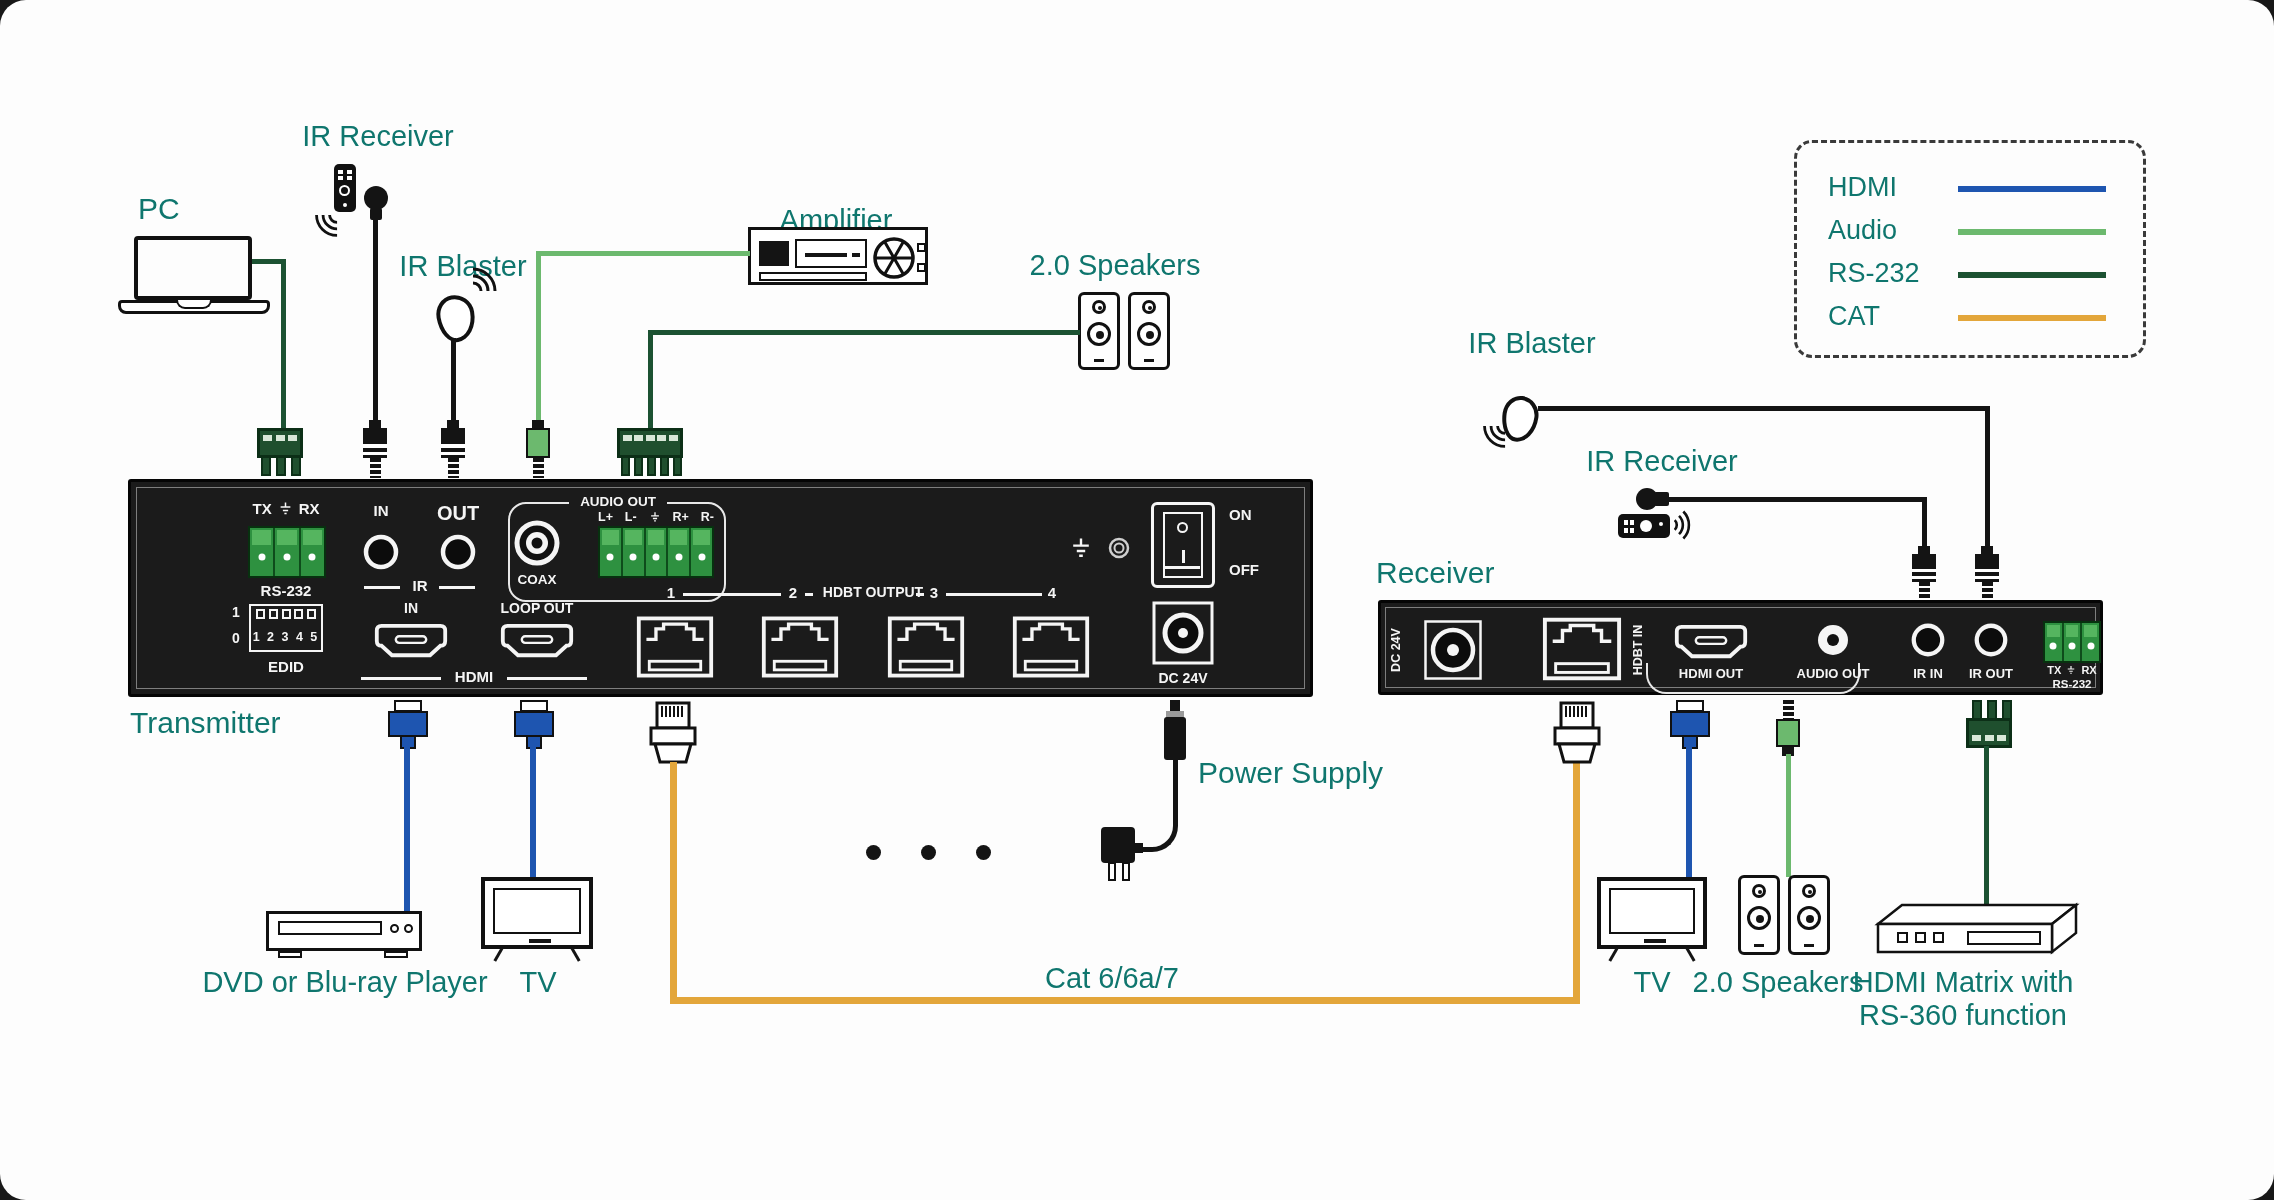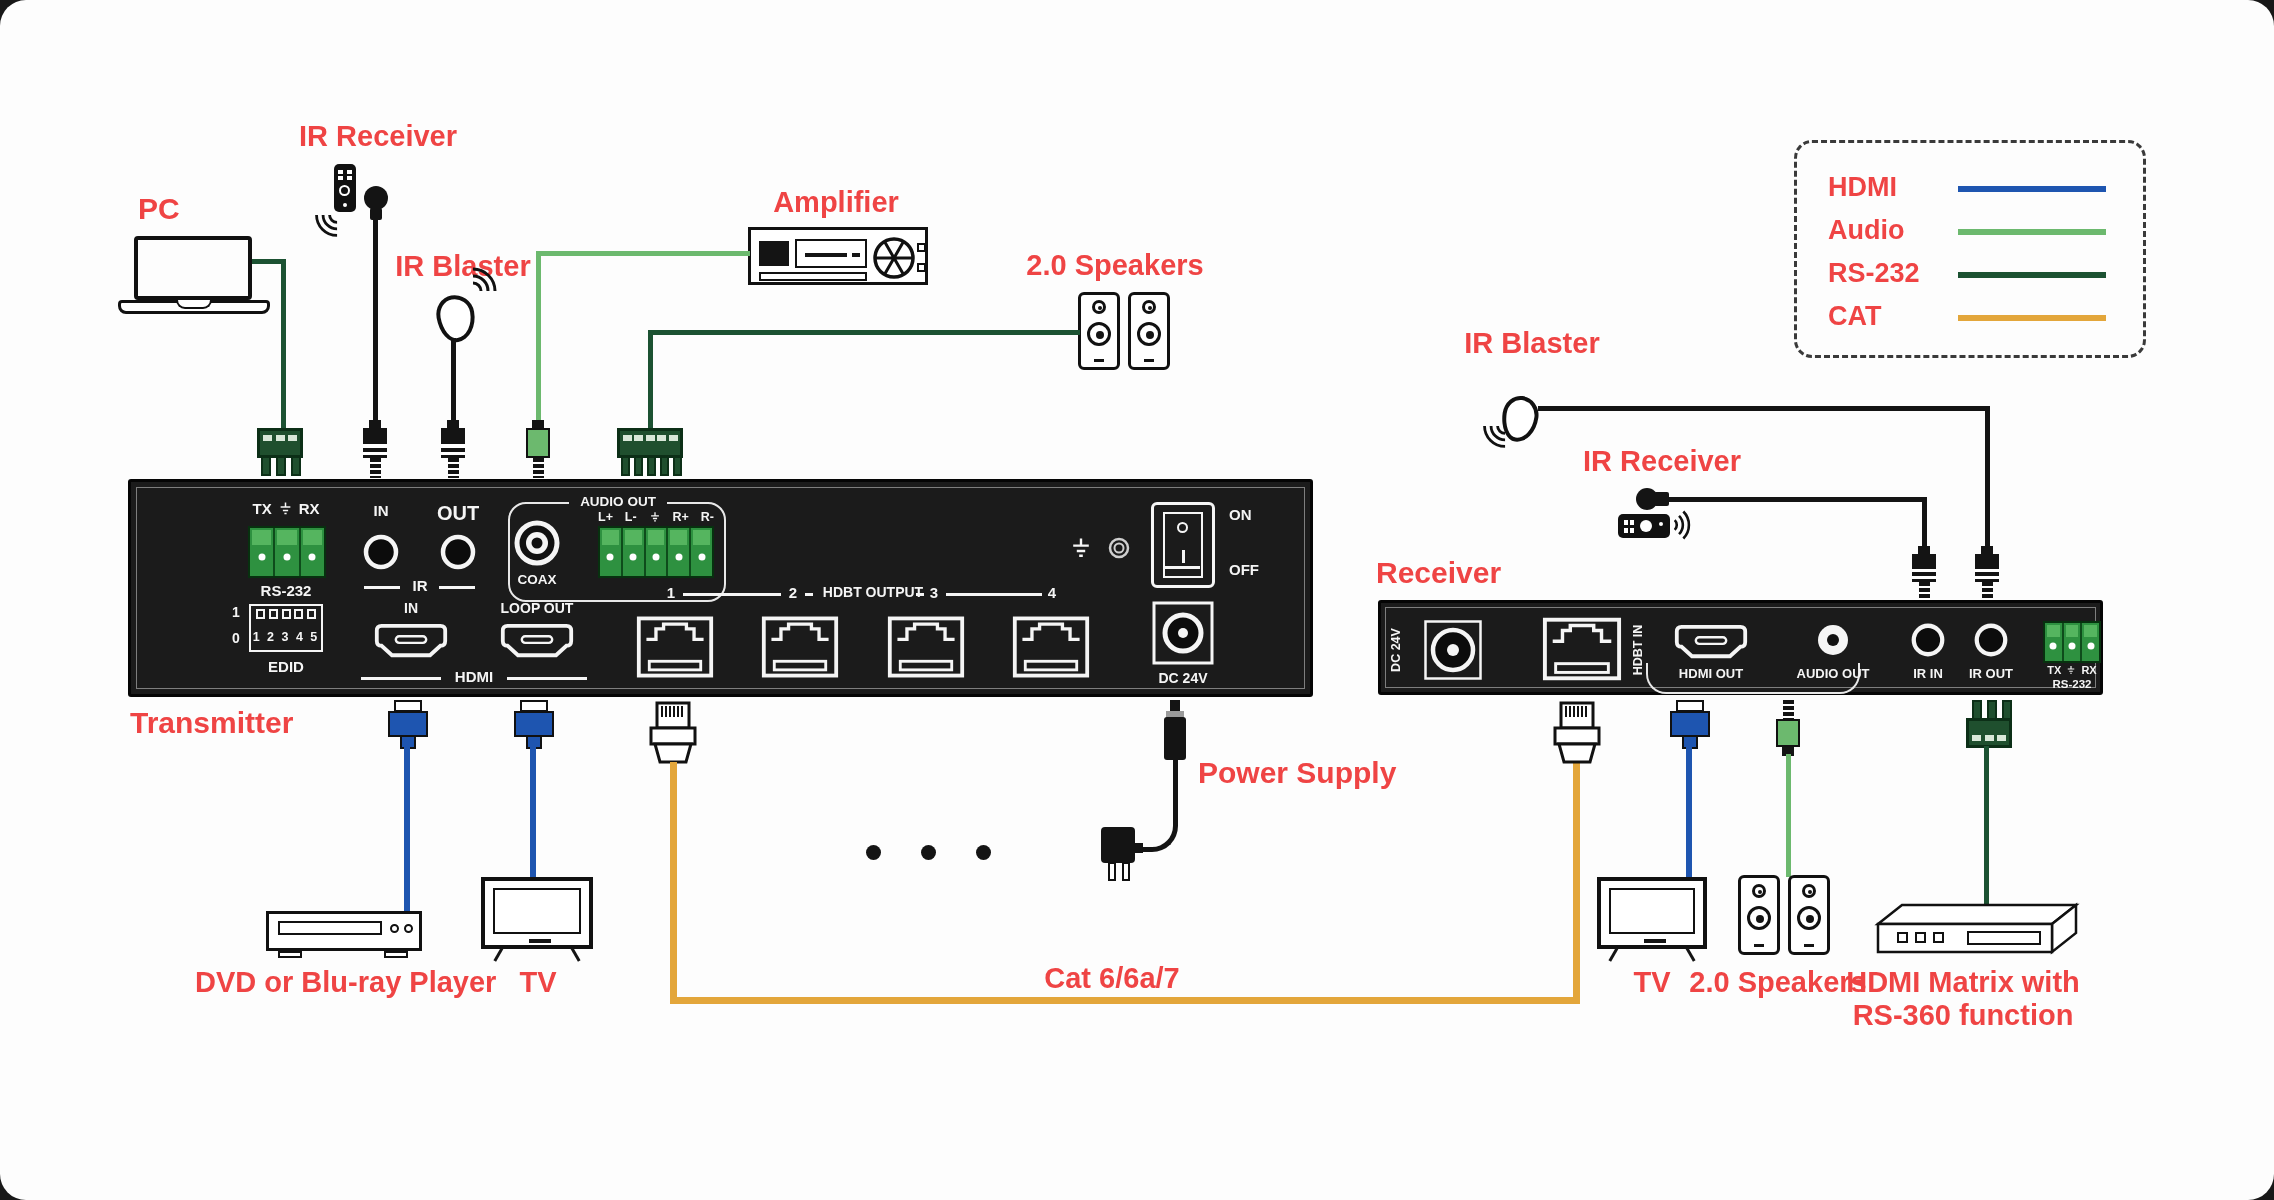--- a/index.html
+++ b/index.html
@@ -1,19 +1,19 @@
 <!DOCTYPE html>
 <html><head>
 <meta charset="utf-8">
 <style>
   html,body{margin:0;padding:0;background:#181818}
   #stage{position:relative;width:2274px;height:1200px;background:#fdfdfd;border-radius:26px;overflow:hidden;
          font-family:"Liberation Sans","DejaVu Sans",sans-serif}
   .abs{position:absolute;box-sizing:border-box}
-  .lbl{position:absolute;font-weight:700;color:#ef4444;white-space:nowrap;font-size:29px;text-align:center}
+  .lbl{position:absolute;font-weight:400;color:#0f766e;white-space:nowrap;font-size:29px;text-align:center}
   .hdr{font-size:30px;text-align:left}
   .line{position:absolute}
   .panel{position:absolute;background:#1b1b1b;border:3px solid #050505;border-radius:3px;box-sizing:border-box}
   .pframe{position:absolute;border:1.5px solid #7e7e7e;pointer-events:none}
   .ptxt{position:absolute;color:#f5f5f5;font-weight:700;text-align:center;white-space:nowrap}
   .wline{position:absolute;background:#f5f5f5}
   .phx{position:absolute;display:flex;background:#2e9140;border:2px solid #07310f;box-sizing:border-box}
   .phx .c{flex:1;position:relative;border-left:2px solid #0e4c1b}
   .phx .c:first-child{border-left:none}
   .phx .c::before{content:"";position:absolute;left:2px;right:2px;top:2px;height:32%;background:#55b55f}
@@ -84,21 +84,21 @@
   <svg class="wv" viewBox="0 0 30 30" width="30" height="30" style="left:472px;top:262px">
     <path d="M9 29 A8 8 0 0 0 1 21 M16 29 A15 15 0 0 0 1 14 M23 29 A22 22 0 0 0 1 7" stroke="#111" stroke-width="3" fill="none"></path>
   </svg>
   <div class="line bk" style="left:451px;top:338px;width:5px;height:84px"></div>
   <div class="abs" style="left:441px;top:420px;width:24px;height:58px">
     <div class="abs bk" style="left:6px;top:0;width:12px;height:8px"></div>
     <div class="abs" style="left:0;top:8px;width:24px;height:30px;background:linear-gradient(#141414 55%,#fff 55% 66%,#141414 66% 80%,#fff 80% 90%,#141414 90%)"></div>
     <div class="abs" style="left:6.5px;top:38px;width:11px;height:20px;background:repeating-linear-gradient(to bottom,#141414 0 4px,#fff 4px 6px)"></div>
   </div>
 
-  <div class="lbl" style="left:686px;top:186px;width:300px">Amplifier</div>
+  <div class="lbl" style="left:686px;top:204px;width:300px">Amplifier</div>
   <div class="abs" style="left:748px;top:227px;width:180px;height:58px;border:3px solid #111;background:#fff">
     <div class="abs bk" style="left:8px;top:11px;width:30px;height:25px"></div>
     <div class="abs" style="left:44px;top:9px;width:72px;height:29px;border:2.5px solid #111">
       <div class="abs bk" style="left:8px;top:12px;width:42px;height:3.5px"></div>
       <div class="abs bk" style="left:55px;top:12px;width:8px;height:3.5px"></div>
     </div>
     <svg class="abs" viewBox="0 0 46 46" width="46" height="46" style="left:120px;top:5px">
       <circle cx="23" cy="23" r="19" fill="none" stroke="#111" stroke-width="3.5"></circle>
       <path d="M4 23 H42 M13.5 6.5 L32.5 39.5 M32.5 6.5 L13.5 39.5" stroke="#111" stroke-width="3"></path>
     </svg>

